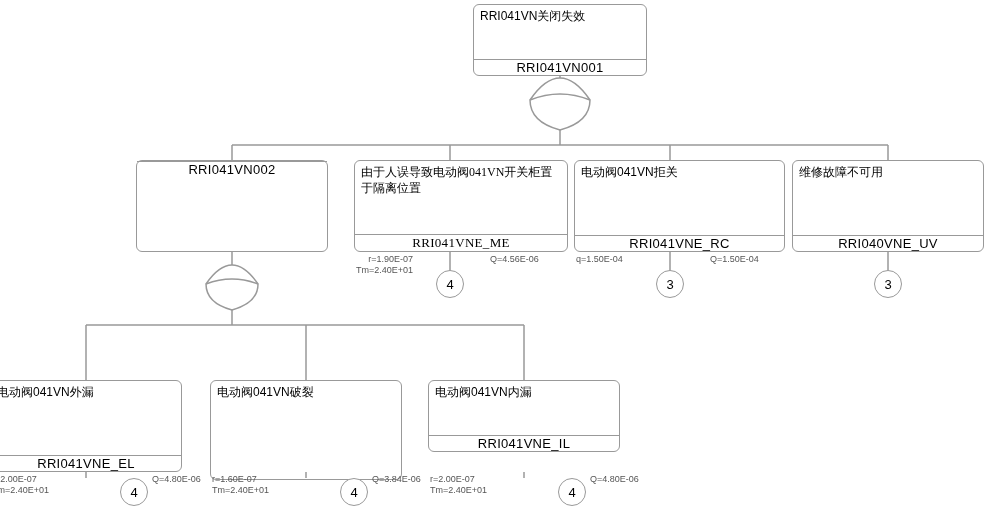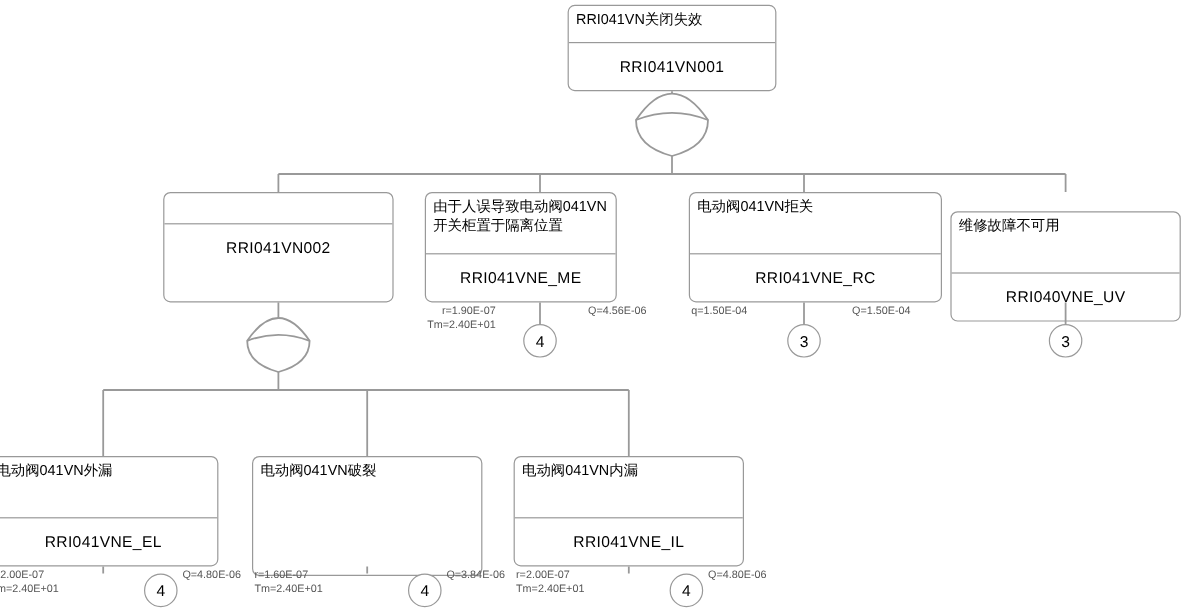--- a/index.html
+++ b/index.html
@@ -1,19 +1,19 @@
 <!DOCTYPE html>
 <html><head>
 <meta charset="utf-8">
 <style>
   html,body{margin:0;padding:0;background:#fff;font-family:"Microsoft YaHei",Arial,sans-serif;font-size:12px;color:#000;}
   .canvas{position:relative;width:1000px;height:508px;}
-  .node{position:absolute;border:1.5px solid #999;border-radius:6px;box-sizing:border-box;display:flex;flex-direction:column;justify-content:center;}
+  .node{position:absolute;border:1.5px solid #999;border-radius:6px;box-sizing:border-box;display:flex;flex-direction:column;}
   .node .desc{flex:1;padding:4px 6px;line-height:1.3;overflow:hidden;font-size:12px;}
-  .node .code{border-top:1.5px solid #999;text-align:center;padding:12px 4px;font-size:13px;letter-spacing:0.3px;}
+  .node .code{border-top:1.5px solid #999;text-align:center;padding:0 4px;font-size:13px;letter-spacing:0.3px;}
   .circle{position:absolute;width:28px;height:28px;border:1.5px solid #999;border-radius:50%;display:flex;align-items:center;justify-content:center;font-size:13px;box-sizing:border-box;background:#fff;}
   .params{position:absolute;font-size:9px;color:#555;line-height:1.25;white-space:nowrap;}
   svg{position:absolute;top:0;left:0;pointer-events:none;}
 </style>
 </head>
 <body>
 
 <div class="canvas">
 
   <svg width="1000" height="508">
@@ -53,29 +53,29 @@
   </svg>
 
   <div class="node" style="left:473px;top:4px;width:174px;height:72px;">
     <div class="desc">RRI041VN关闭失效</div>
     <div class="code">RRI041VN001</div>
   </div>
 
   <div class="node" style="left:136px;top:160px;width:192px;height:92px;">
     <div class="code">RRI041VN002</div>
   </div>
-  <div class="node" style="left:354px;top:160px;width:160px;height:92px;">
+  <div class="node" style="left:354px;top:160px;width:214px;height:92px;font-family:Liberation Serif, serif;">
     <div class="desc">由于人误导致电动阀041VN开关柜置于隔离位置</div>
     <div class="code">RRI041VNE_ME</div>
   </div>
   <div class="node" style="left:574px;top:160px;width:211px;height:92px;">
     <div class="desc">电动阀041VN拒关</div>
     <div class="code">RRI041VNE_RC</div>
   </div>
-  <div class="node" style="left:792px;top:176px;width:192px;height:92px;">
+  <div class="node" style="left:792px;top:160px;width:192px;height:92px;">
     <div class="desc">维修故障不可用</div>
     <div class="code">RRI040VNE_UV</div>
   </div>
 
   <div class="circle" style="left:436px;top:270px;">4</div>
   <div class="params" style="left:356px;top:254px;text-align:right;">r=1.90E-07<br>Tm=2.40E+01</div>
   <div class="params" style="left:490px;top:254px;">Q=4.56E-06</div>
 
   <div class="circle" style="left:656px;top:270px;">3</div>
   <div class="params" style="left:576px;top:254px;">q=1.50E-04</div>
@@ -83,21 +83,21 @@
 
   <div class="circle" style="left:874px;top:270px;">3</div>
 
   <div class="node" style="left:-10px;top:380px;width:192px;height:92px;">
     <div class="desc">电动阀041VN外漏</div>
     <div class="code">RRI041VNE_EL</div>
   </div>
   <div class="node" style="left:210px;top:380px;width:192px;height:100px;">
     <div class="desc">电动阀041VN破裂</div>
   </div>
-  <div class="node" style="left:428px;top:380px;width:192px;height:92px;">
+  <div class="node" style="left:428px;top:380px;width:192px;height:72px;">
     <div class="desc">电动阀041VN内漏</div>
     <div class="code">RRI041VNE_IL</div>
   </div>
 
   <div class="circle" style="left:120px;top:478px;">4</div>
   <div class="params" style="left:-8px;top:474px;">r=2.00E-07<br>Tm=2.40E+01</div>
   <div class="params" style="left:152px;top:474px;">Q=4.80E-06</div>
 
   <div class="circle" style="left:340px;top:478px;">4</div>
   <div class="params" style="left:212px;top:474px;">r=1.60E-07<br>Tm=2.40E+01</div>

